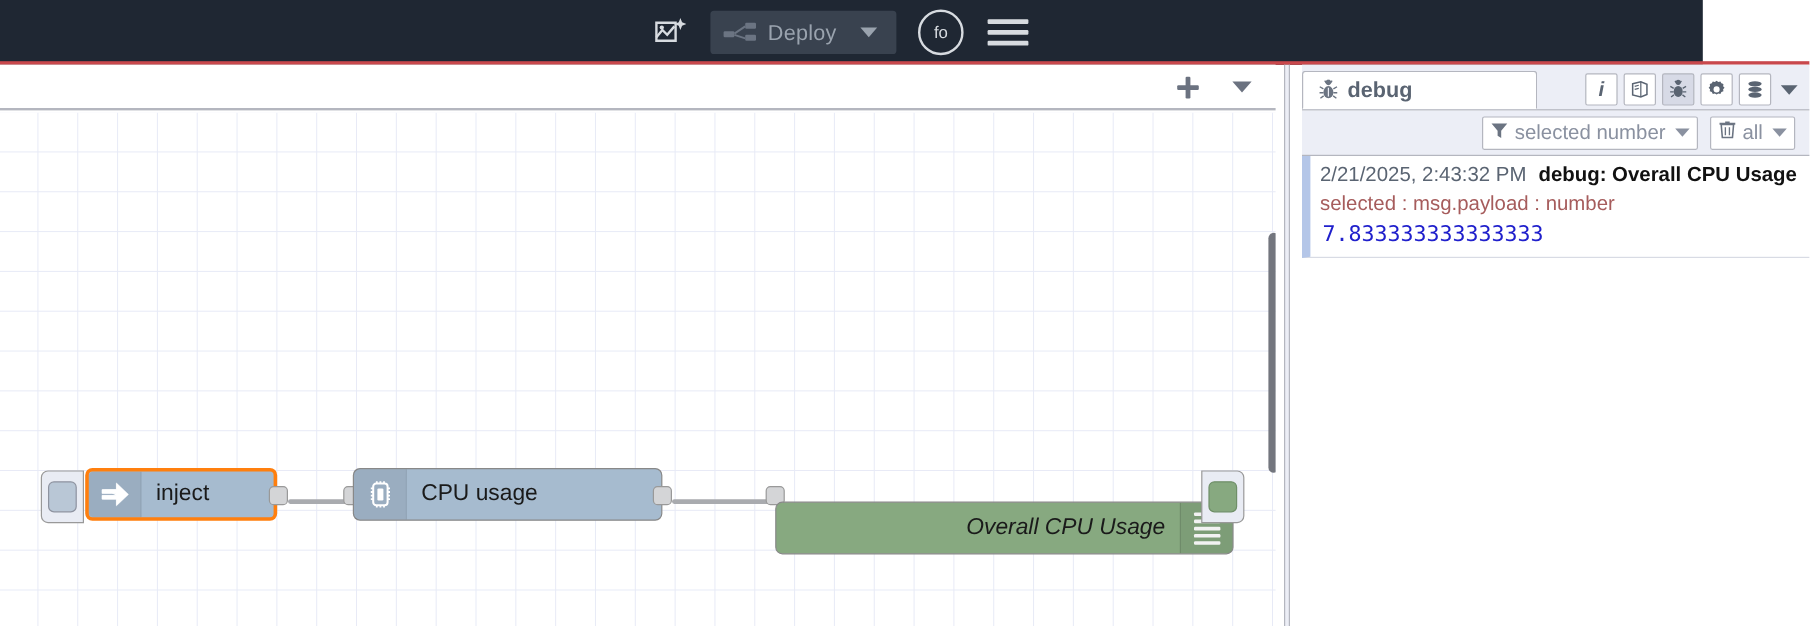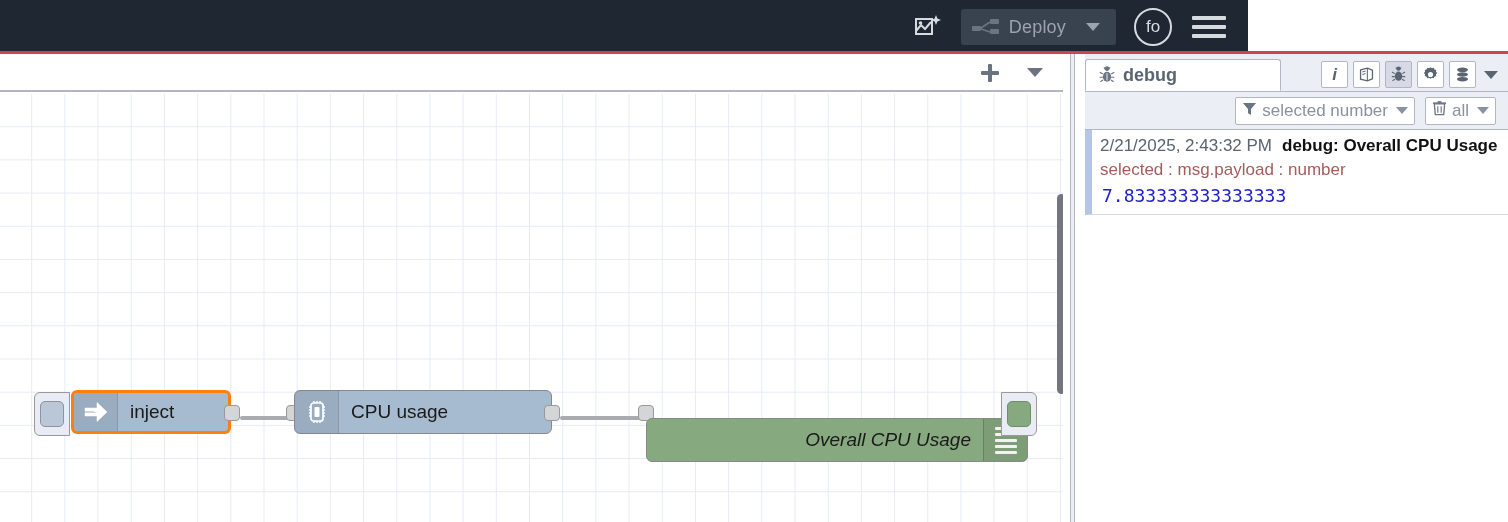--- a/index.html
+++ b/index.html
@@ -6,23 +6,23 @@
   html, body {
     width: 1508px; height: 522px;
     font-family: "Liberation Sans", sans-serif;
     overflow: hidden;
     background: #fff;
   }
   #app { position: relative; width: 1508px; height: 522px; }
 
   
   .header {
-    position: absolute; left: 0; top: 0; width: 1248px; height: 54px;
+    position: absolute; left: 0; top: 0; width: 1419px; height: 54px;
     background: #1f2733;
-    display: flex; align-items: center; justify-content: flex-end;
+    display: flex; align-items: center; justify-content: center;
   }
   .header-red {
     position: absolute; left: 0; top: 51px; width: 1508px; height: 3px;
     background: #c9484c;
   }
   .hdr-icon-btn {
     width: 38px; height: 38px; margin-right: 14px;
     display: flex; align-items: center; justify-content: center;
     cursor: pointer;
   }
@@ -38,21 +38,21 @@
   }
   .deploy-caret {
     width: 0; height: 0; margin-right: 10px;
     border-left: 7px solid transparent; border-right: 7px solid transparent;
     border-top: 8px solid #9aa3ae;
   }
   .avatar {
     width: 38px; height: 38px; border-radius: 50%;
     border: 2px solid #d7dbe0; color: #d7dbe0;
     display: flex; align-items: center; justify-content: center;
-    font-size: 17px; margin-right: 20px; cursor: pointer;
+    font-size: 14px; margin-right: 20px; cursor: pointer;
   }
   .hamburger { width: 34px; margin-right: 22px; cursor: pointer; }
   .hamburger span {
     display: block; height: 4px; background: #d7dbe0;
     border-radius: 1px; margin: 5px 0;
   }
 
   
   .editor {
     position: absolute; left: 0; top: 54px; width: 1063px; height: 468px;

